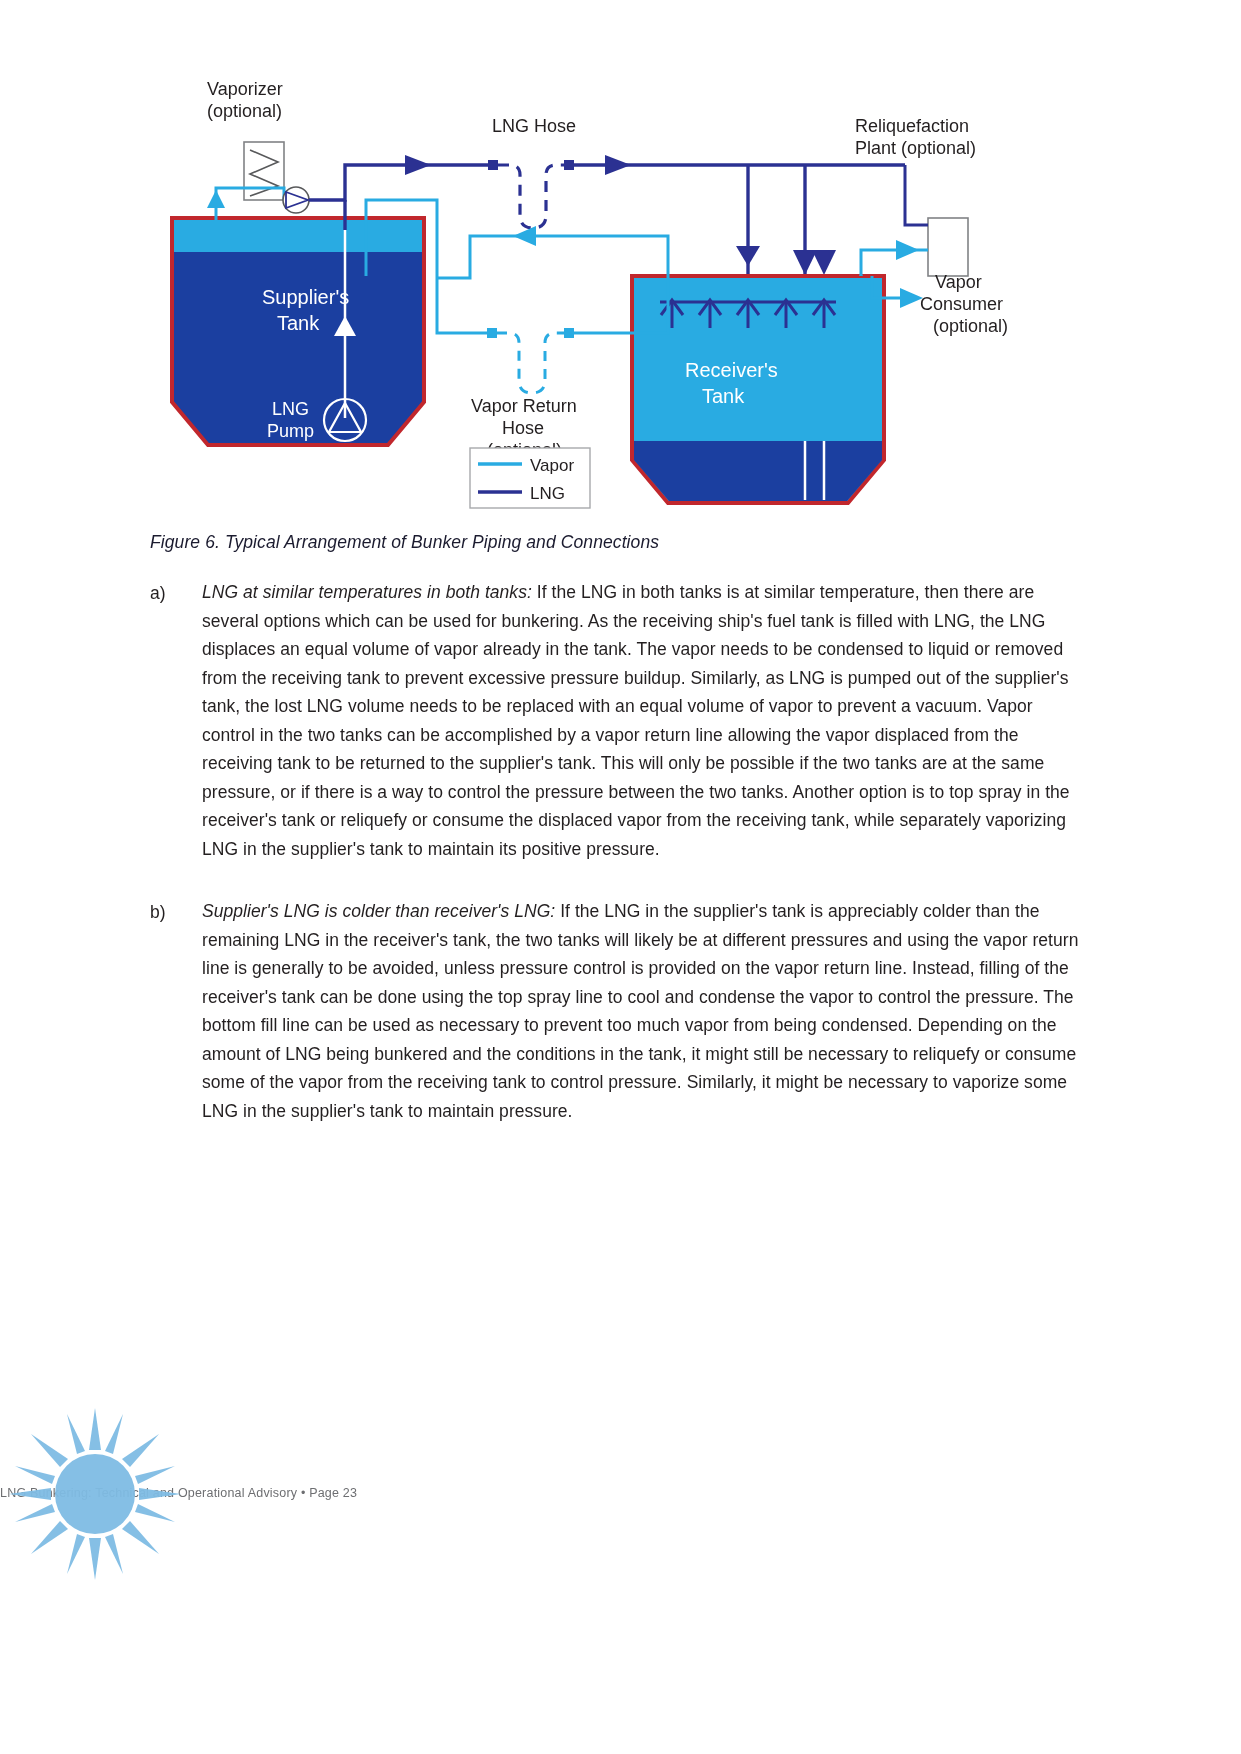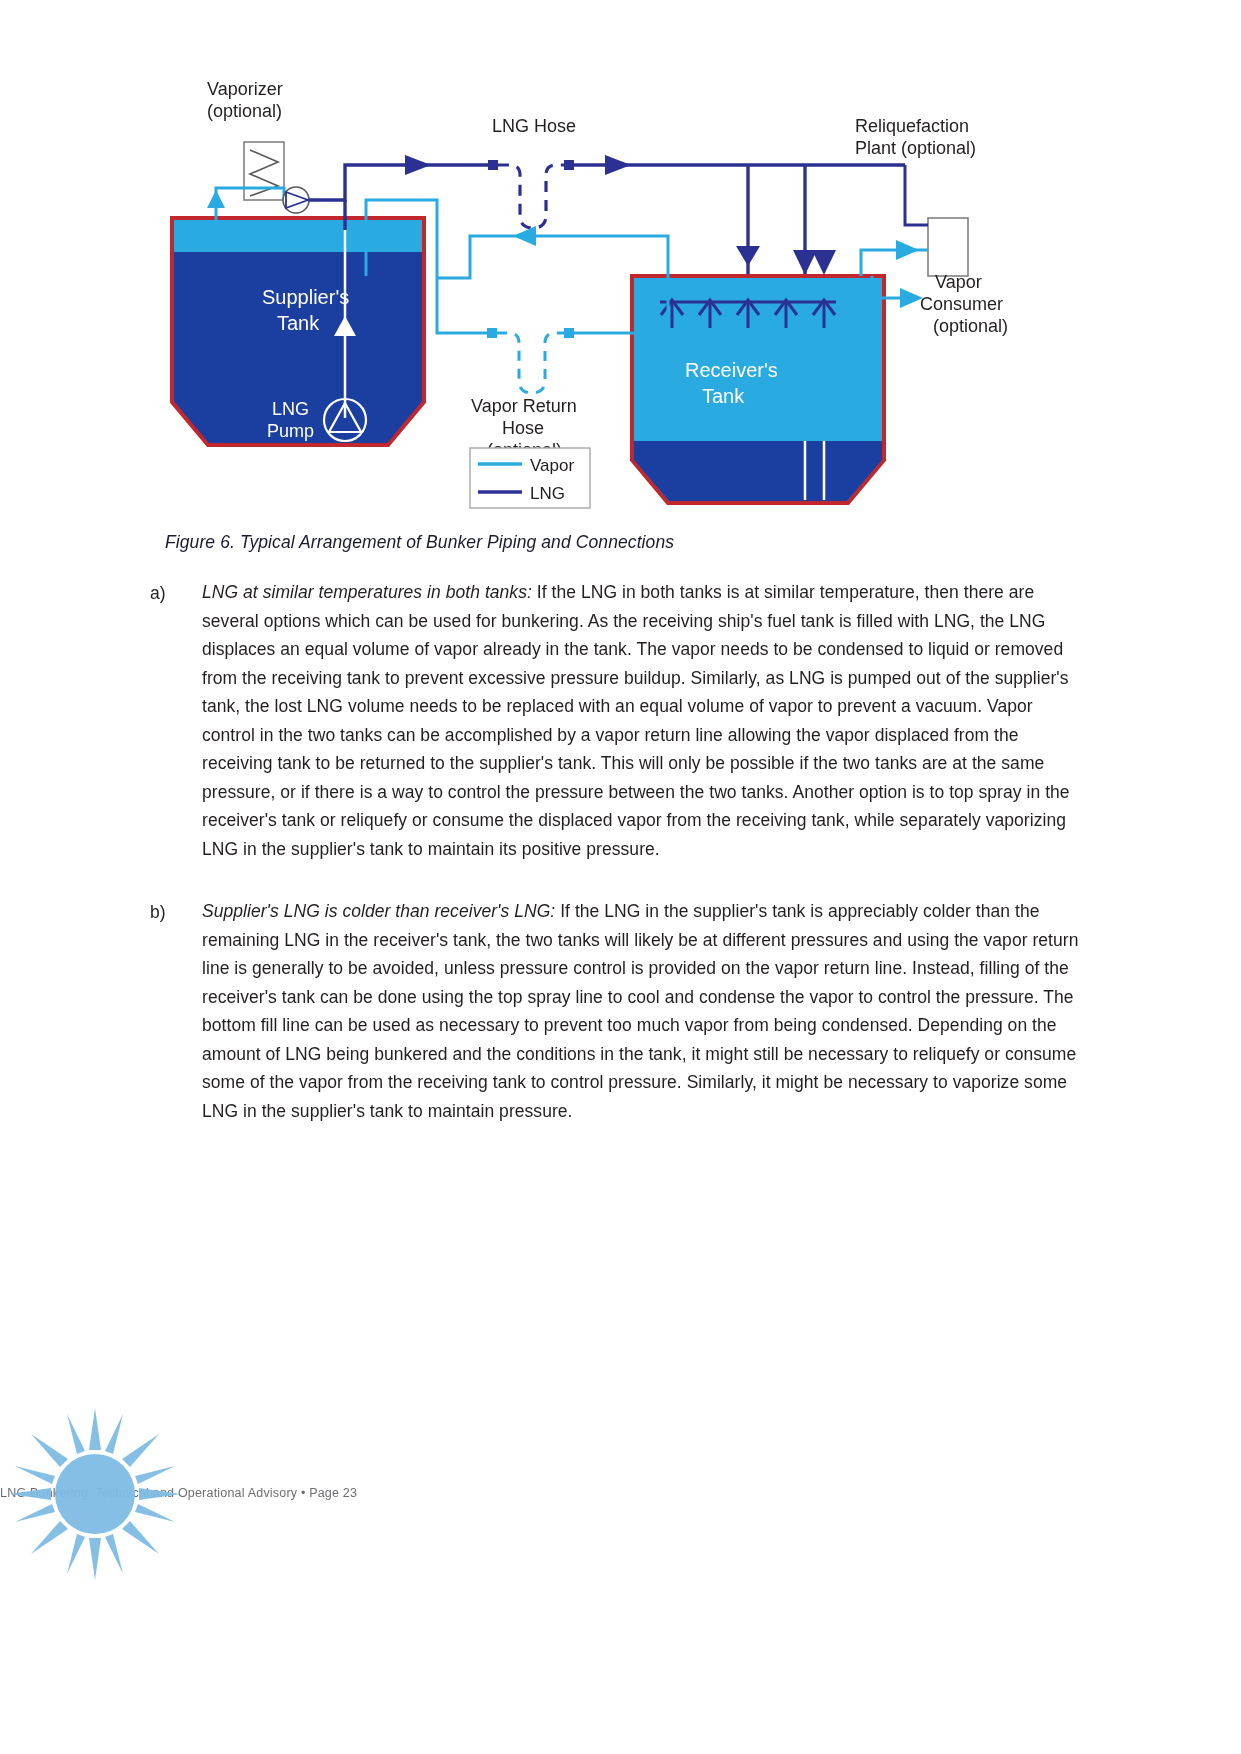--- a/index.html
+++ b/index.html
@@ -9,21 +9,21 @@
   }
   .page{position:absolute;inset:0;}
 
   
   .figure-wrap{position:absolute;left:0;top:70px;width:1241px;height:450px;}
   .fig-svg{display:block;}
 
   
   .caption{
     position:absolute;left:150px;top:532px;width:900px;
-    font-style:italic;font-size:17.5px;color:#1b1b2f;letter-spacing:.1px;margin-left:15px;
+    font-style:italic;font-size:17.5px;color:#1b1b2f;letter-spacing:.1px;
   }
 
   
   .body{position:absolute;left:150px;top:578px;width:940px;}
   .item{display:flex;align-items:flex-start;margin-bottom:34px;}
   .marker{
     width:52px;flex:0 0 52px;font-size:17.5px;color:#231f20;line-height:28.5px;
     padding-top:1px;
   }
   .para{

